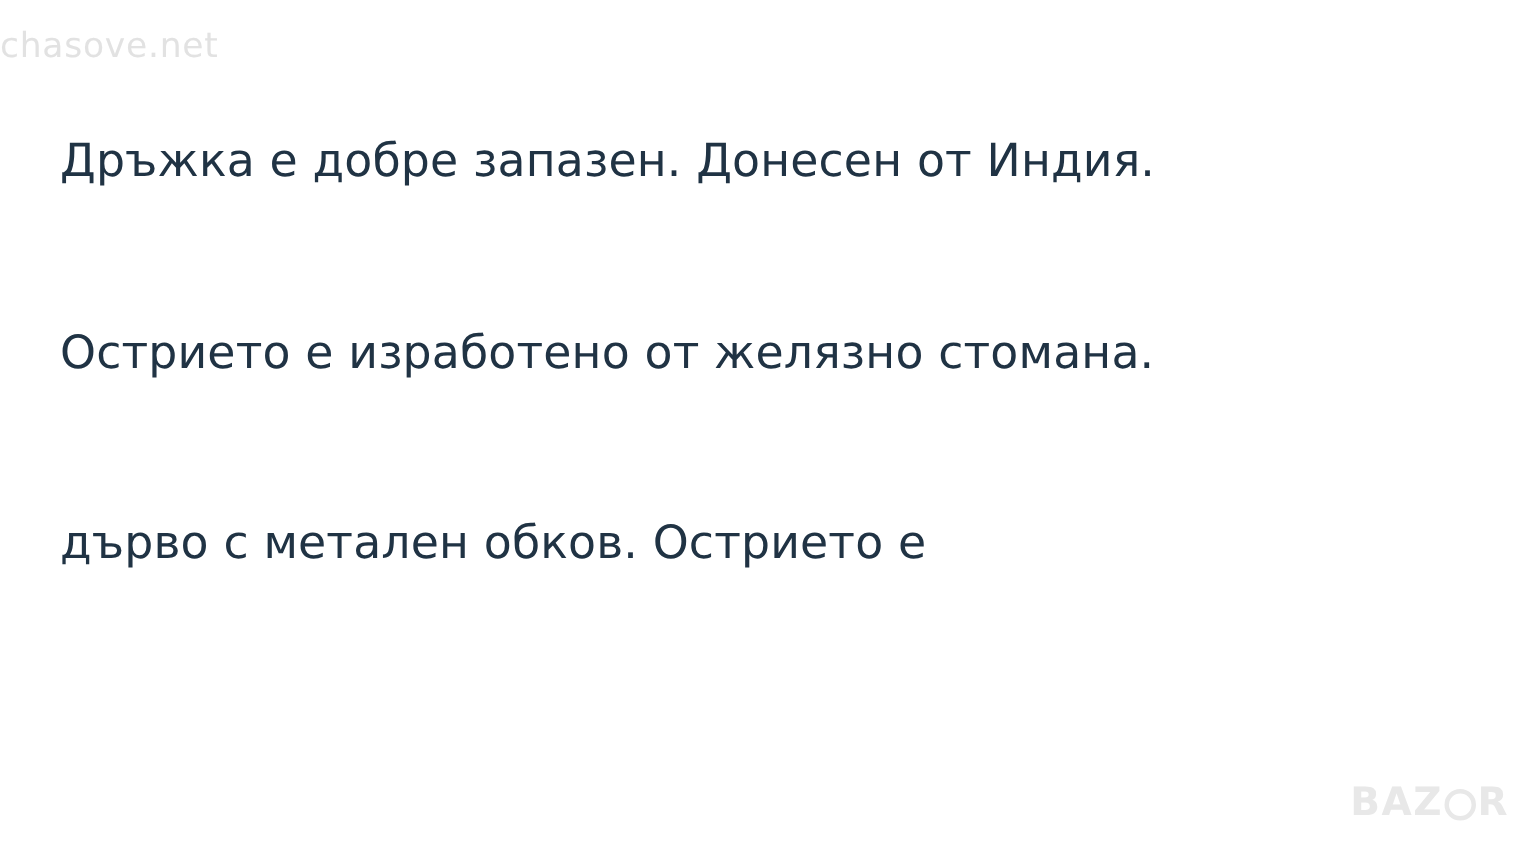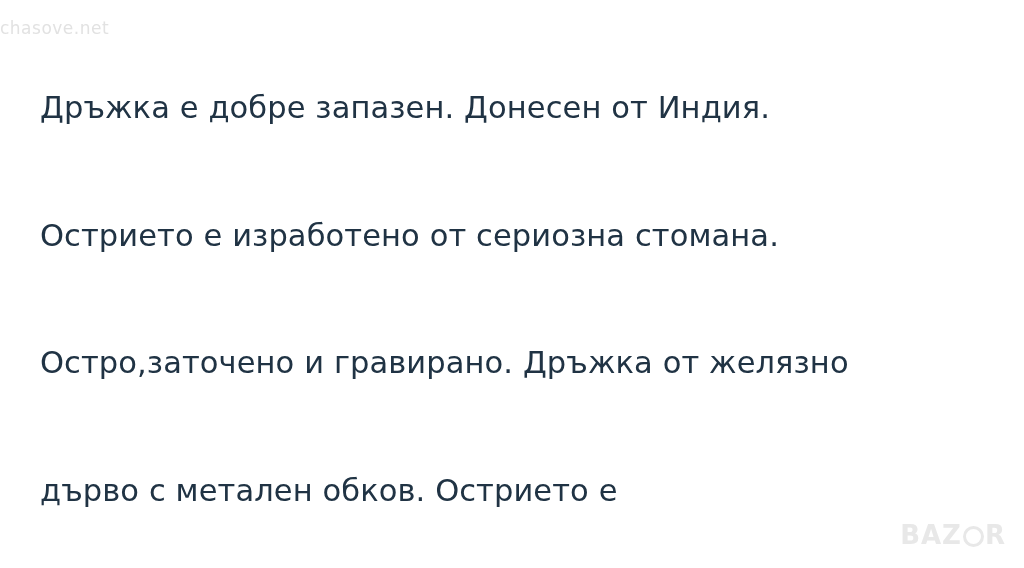--- a/index.html
+++ b/index.html
@@ -18,21 +18,21 @@
     width: 1024px;
     height: 568px;
     background: #ffffff;
     box-sizing: border-box;
   }
   .watermark-left {
     position: absolute;
     top: 18px;
     left: 0px;
     font-family: "DejaVu Sans", sans-serif;
-    font-size: 17px;
+    font-size: 23px;
     letter-spacing: 0.5px;
     color: #e2e2e2;
     white-space: nowrap;
     user-select: none;
   }
   .description {
     position: absolute;
     top: 2px;
     left: 40px;
     width: 960px;
@@ -72,22 +72,21 @@
 </style>
 </head>
 <body>
 
 <div class="page">
 
   <div class="watermark-left">chasove.net</div>
 
   <div class="description">
     <span class="line">Дръжка е добре запазен. Донесен от Индия.</span>
-    <span class="line">Острието е изработено от сериозна стомана.</span>
-    <span class="line">Остро,заточено и гравирано. Дръжка от желязно</span>
+    <span class="line">Острието е изработено от желязно стомана.</span>
     <span class="line">дърво с метален обков. Острието е</span>
     
     
     
     
     
     
     
     
     

